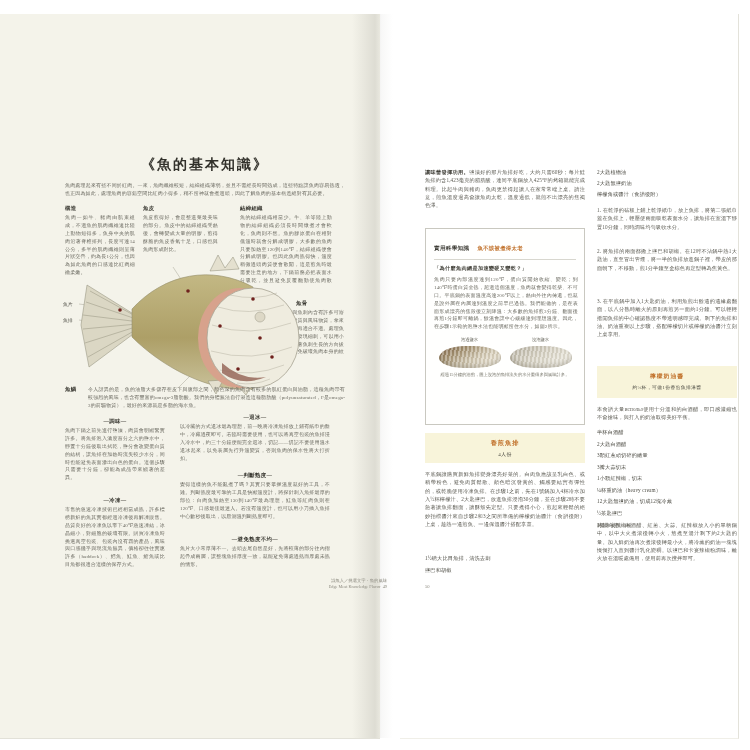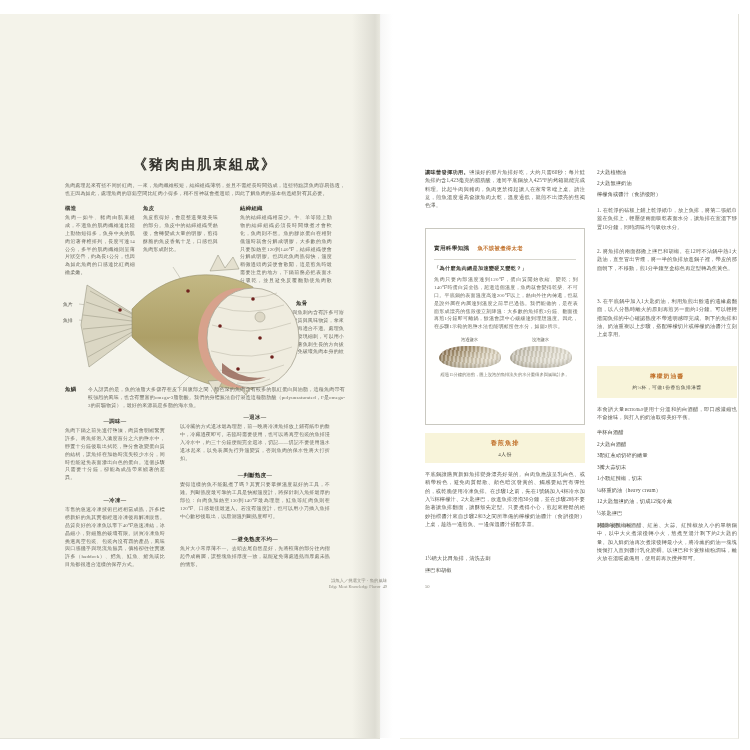--- a/index.html
+++ b/index.html
@@ -31,21 +31,21 @@
   .ing{font-size:5.2px;line-height:1.55;color:#4f4e46;letter-spacing:.15px;}
   .pageno{font-size:4.6px;color:#8d8b80;}
 </style>
 </head>
 <body>
 
 <div class="abs" id="pageL"></div>
 <div class="abs" id="gutter"></div>
 <div class="abs" id="pageR"></div>
 
-<div class="abs title" style="left:55px;top:156px;width:300px;">《豬肉由肌束組成》</div>
+<div class="abs title" style="left:55px;top:156px;width:300px;">《魚的基本知識》</div>
 
 <div class="abs t" style="left:65px;top:182px;width:280px;">魚肉處理起來有些不同於紅肉。一來，魚肉纖維較短，結締組織薄弱，並且不需經長時間熟成，這些特點讓魚肉容易熟透，也正因為如此，處理魚肉的容錯空間比紅肉小得多，稍不留神就會煮過頭，因此了解魚肉的基本構造絕對有其必要。</div>
 
 <div class="abs h" style="left:65px;top:205px;">構造</div>
 <div class="abs t" style="left:65px;top:214px;width:70px;">魚肉一如牛、豬肉由肌束組成，不過魚的肌肉纖維遠比陸上動物短得多，魚身中央的肌肉沿著脊椎排列，長度可達14公分，多半的肌肉纖維則呈薄片狀交疊，約為長1公分，也因為如此魚肉的口感遠比紅肉細緻柔嫩。</div>
 
 <div class="abs h" style="left:143px;top:205px;">魚皮</div>
 <div class="abs t" style="left:143px;top:214px;width:75px;">魚皮煎得好，會是整道菜最美味的部分。魚皮中的結締組織受熱後，會轉變成大量的明膠，煎得酥脆的魚皮香氣十足，口感也與魚肉形成對比。</div>
 
 <div class="abs h" style="left:240px;top:205px;">結締組織</div>

